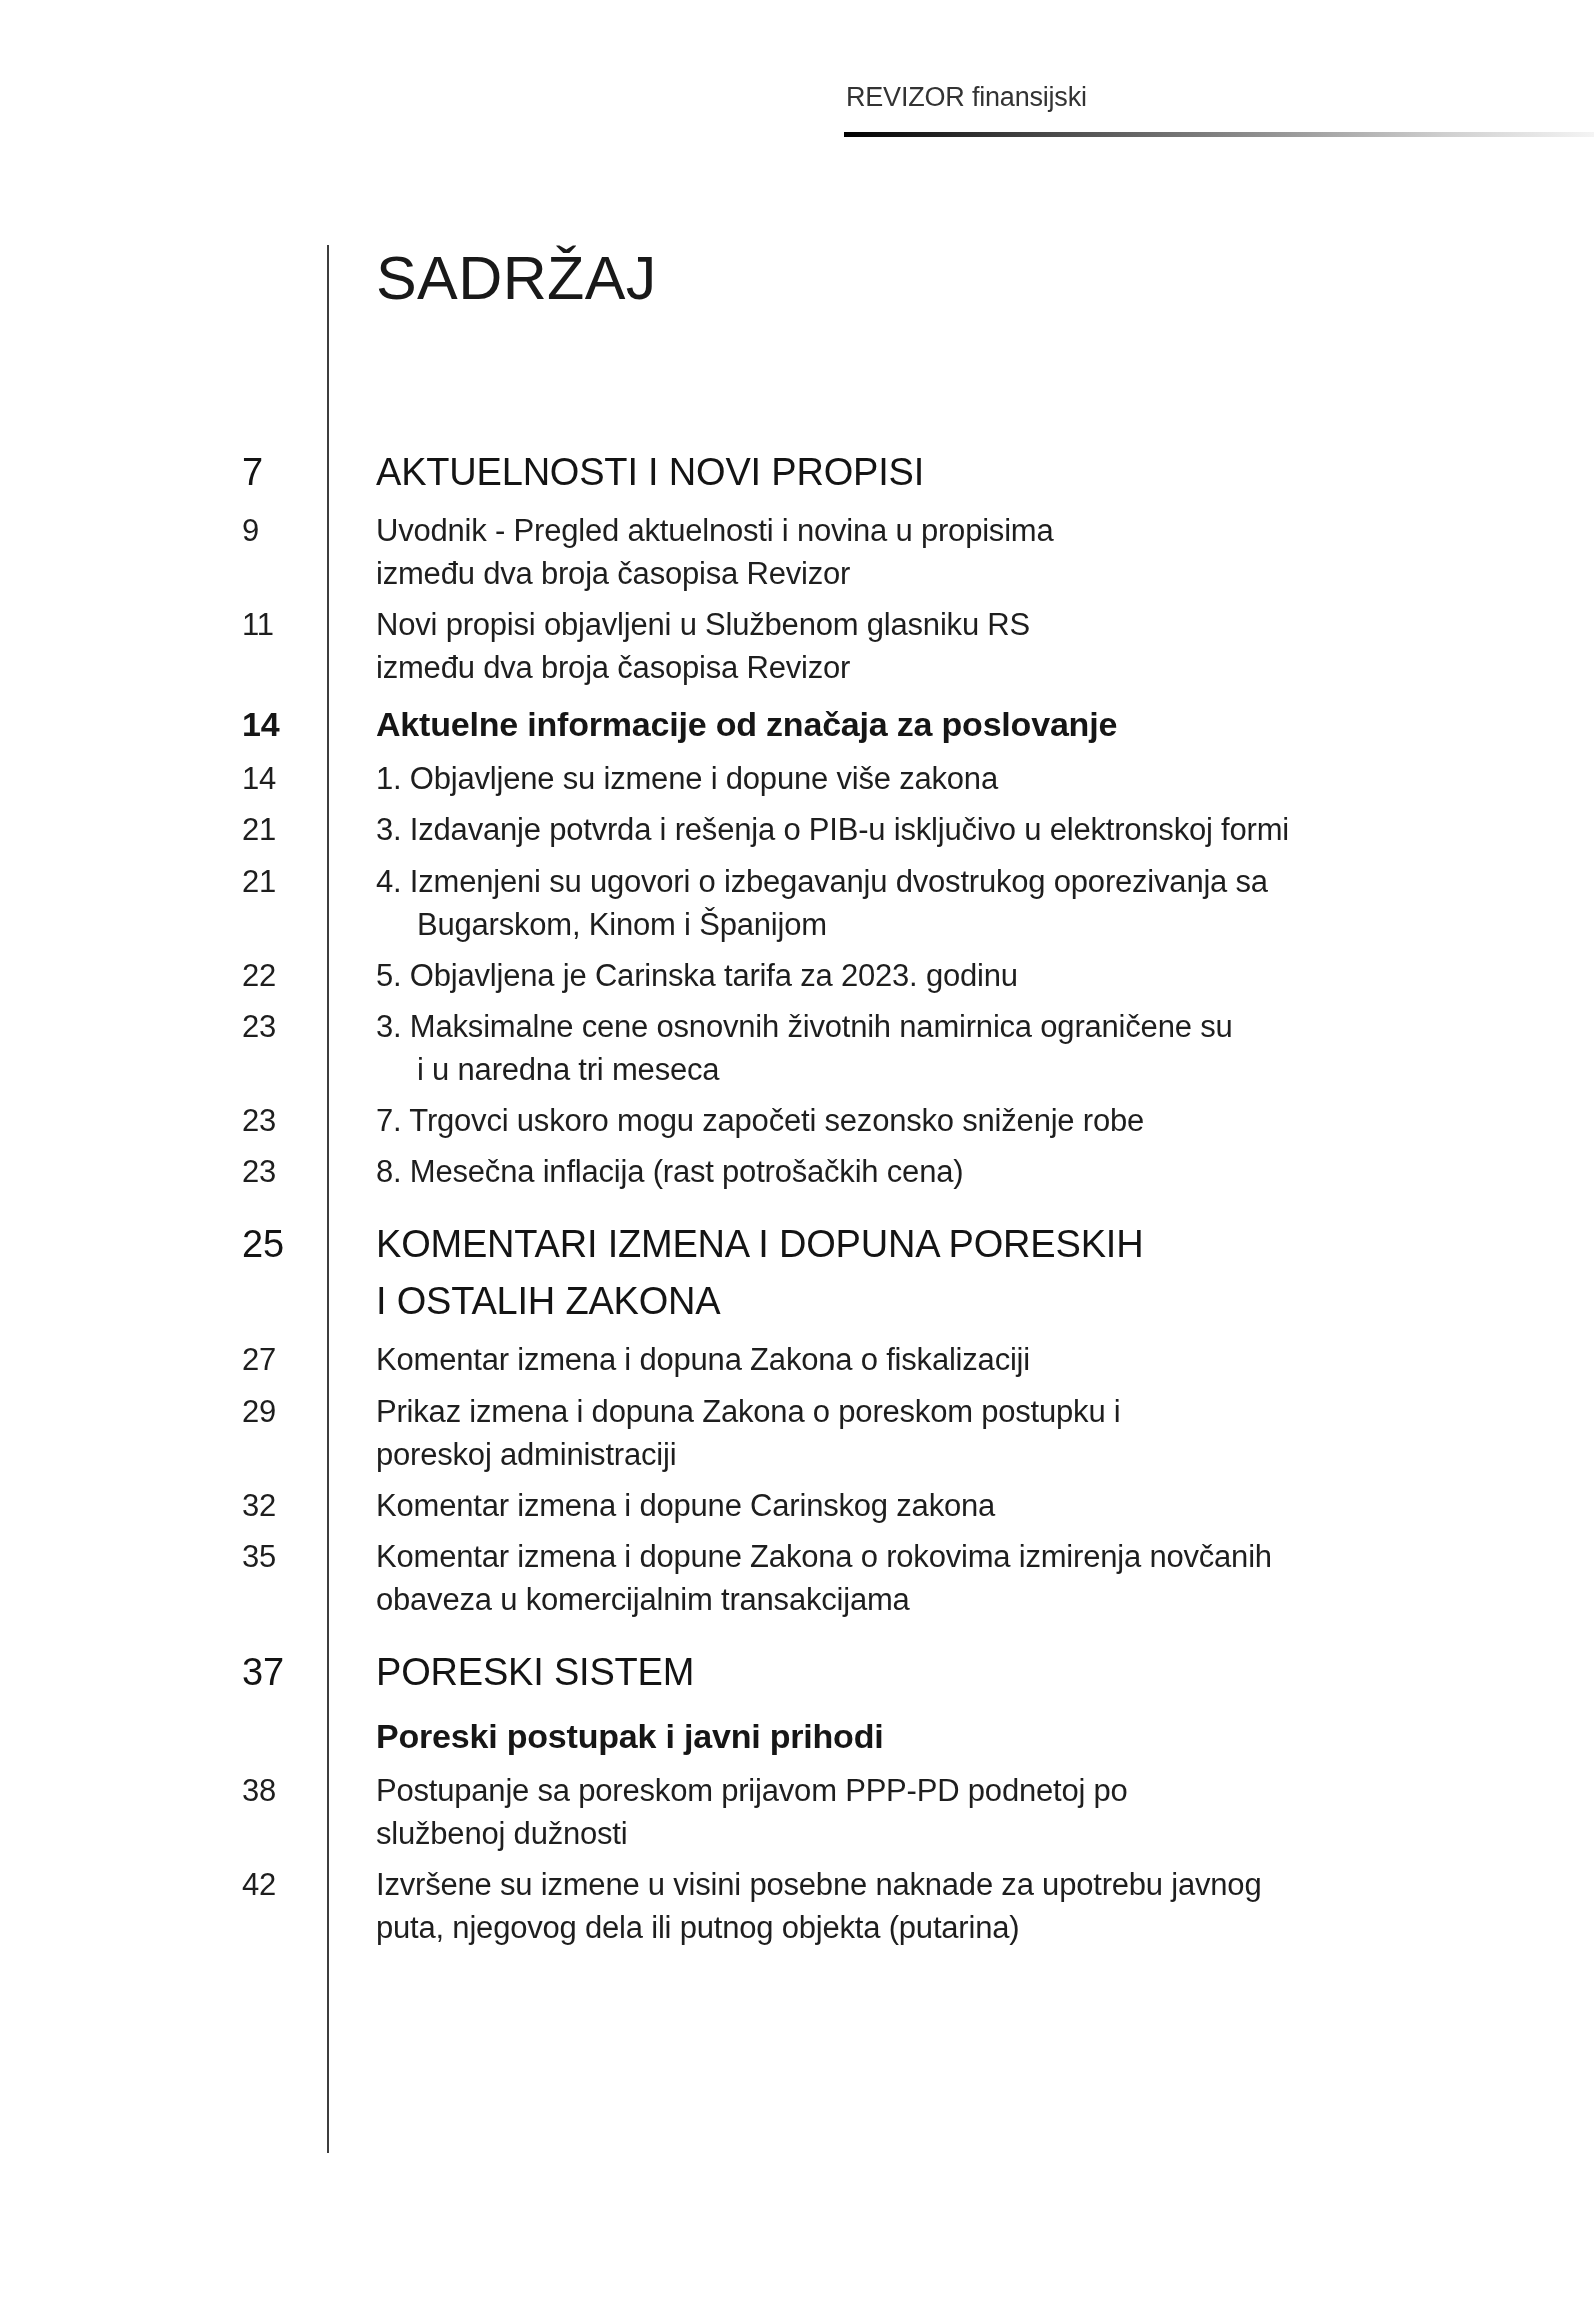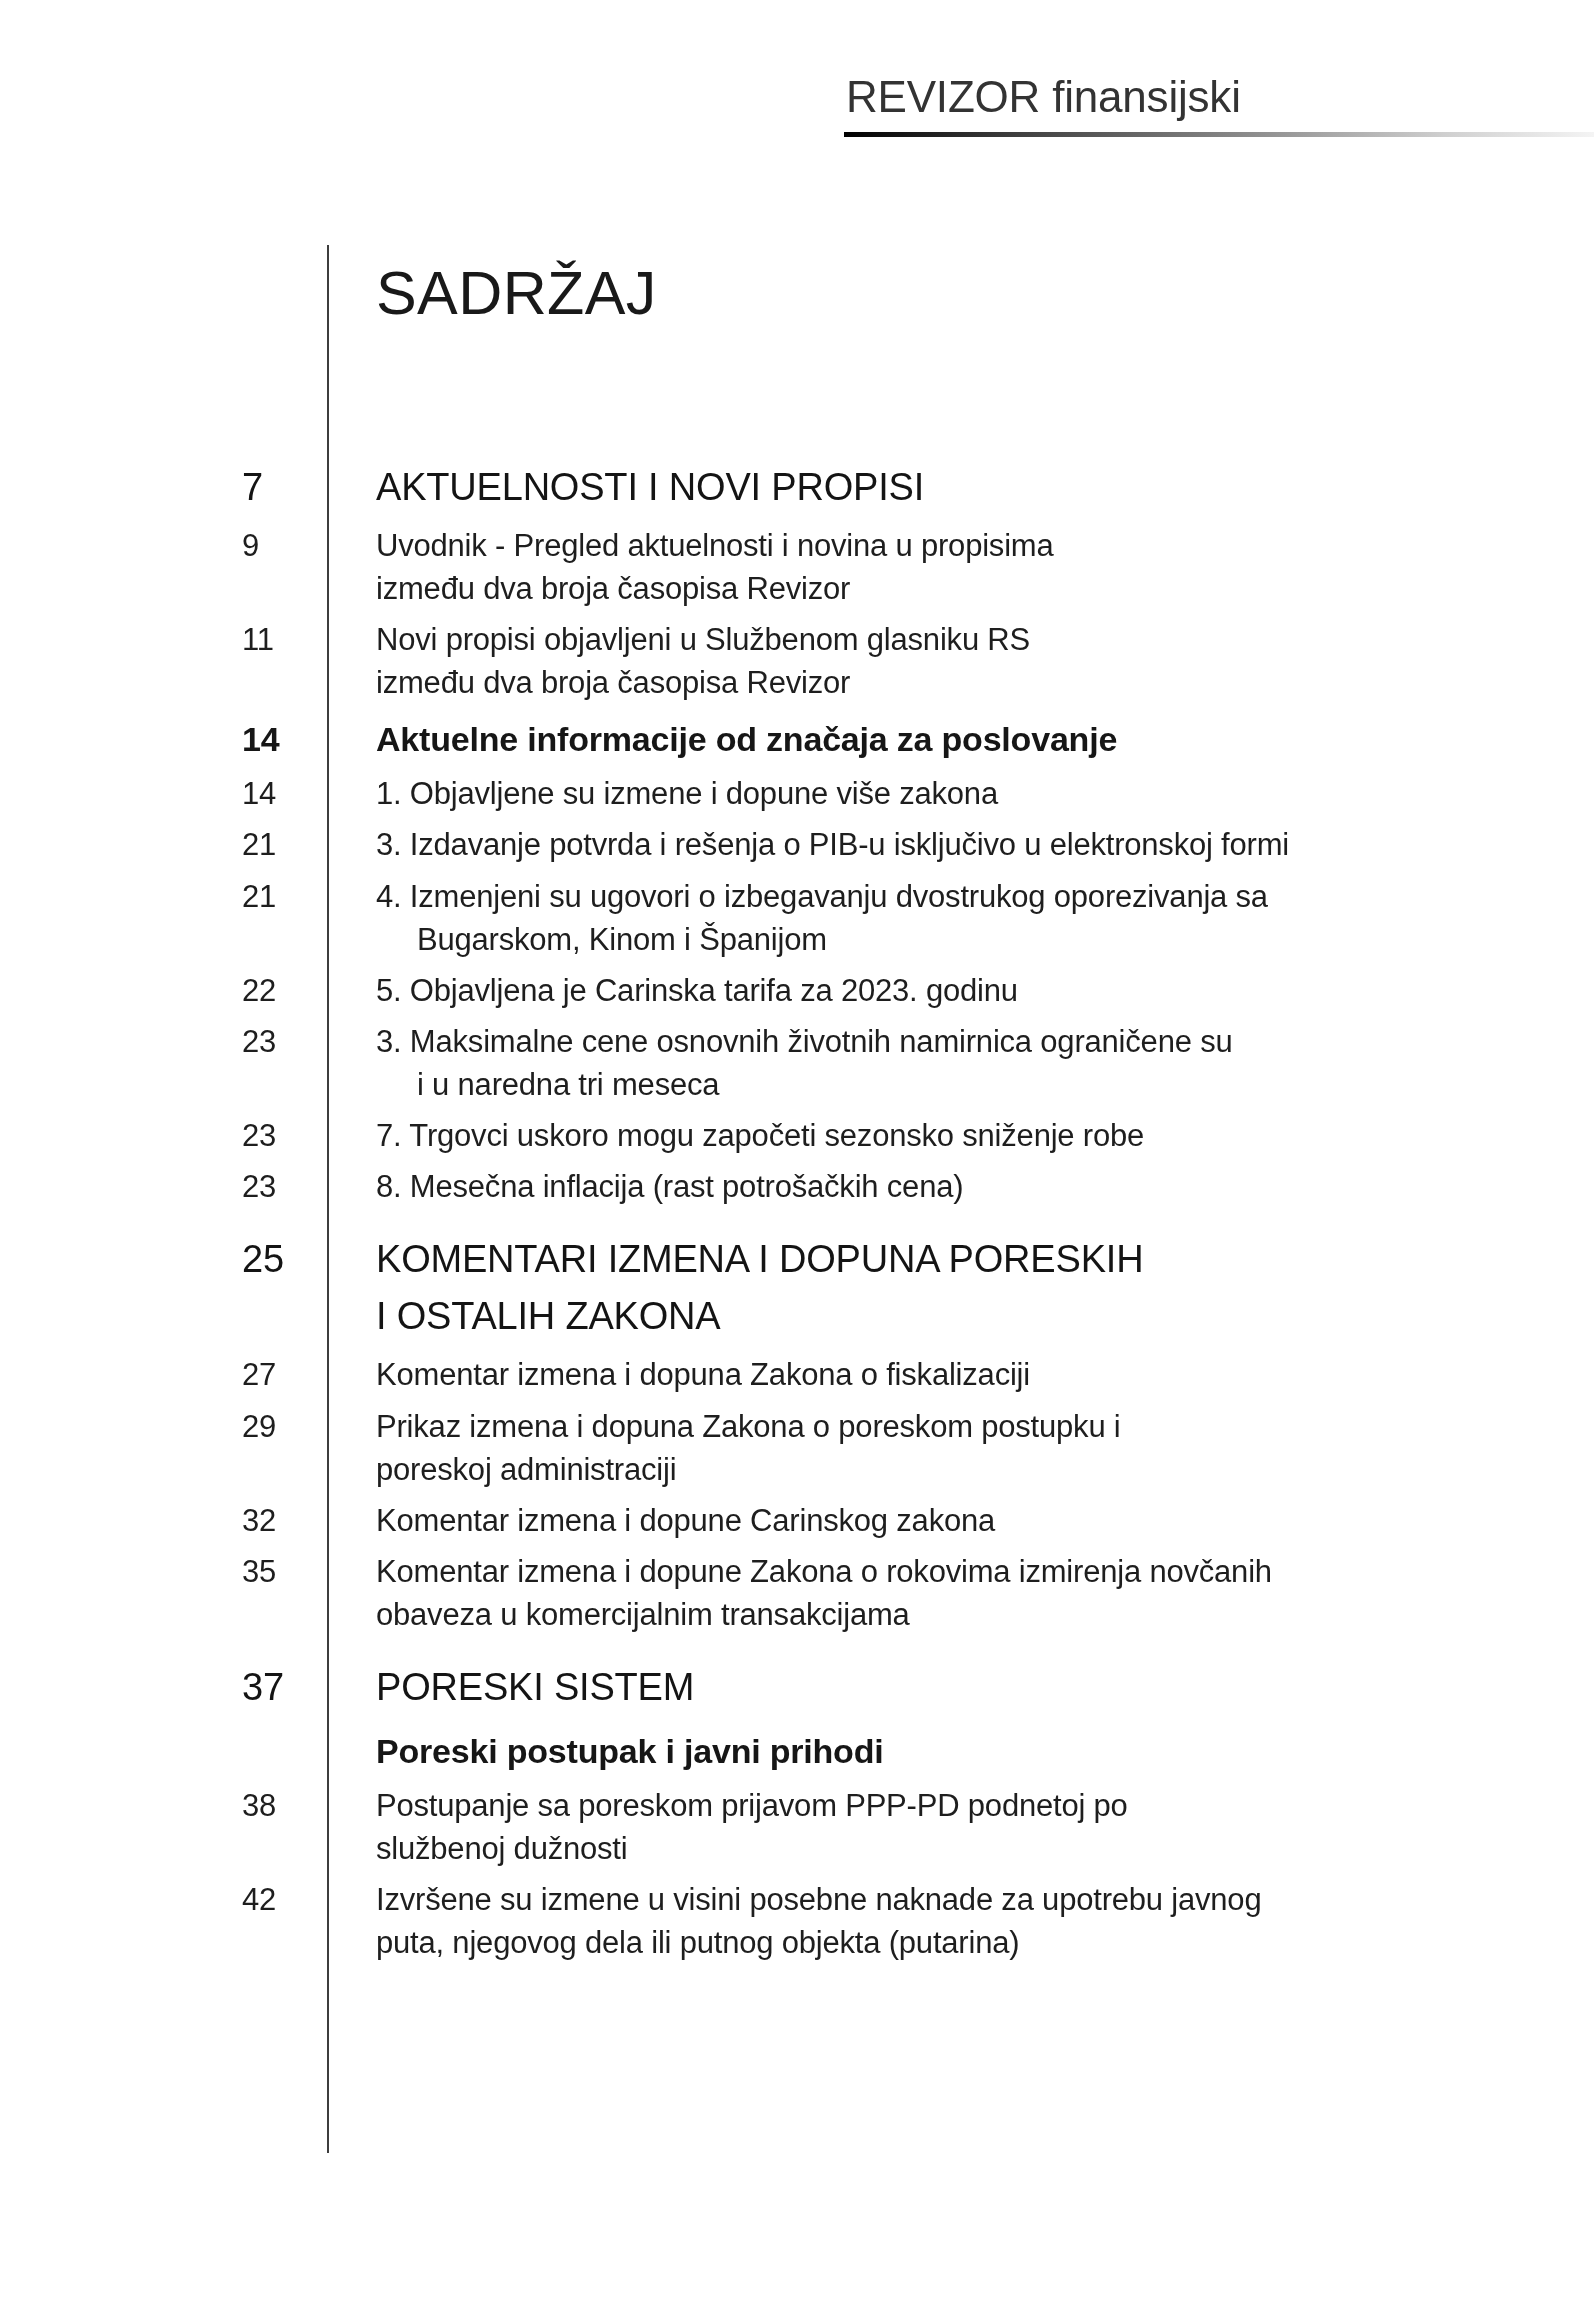--- a/index.html
+++ b/index.html
@@ -12,21 +12,21 @@
     position: relative;
     width: 1594px; height: 2319px;
     background: #ffffff;
     overflow: hidden;
   }
 
   
   .journal-title {
     position: absolute;
     left: 846px; top: 79px;
-    font-size: 44px; line-height: 36px;
+    font-size: 27px; line-height: 36px;
     font-weight: 400;
     color: #333333;
     letter-spacing: -0.2px;
     white-space: nowrap;
   }
   .header-rule {
     position: absolute;
     left: 844px; right: 0; top: 132px;
     height: 4.9px;
     background: linear-gradient(90deg, #000000 0%, #3c3c3c 22%, #8e8e8e 55%, #cfcfcf 80%, #f4f4f4 100%);
@@ -36,21 +36,21 @@
   .vline {
     position: absolute;
     left: 327px; top: 245px;
     width: 1.6px; height: 1908px;
     background: #3d3d3d;
   }
 
   
   .toc {
     position: absolute;
-    left: 0; top: 261px; width: 1594px;
+    left: 0; top: 246px; width: 1594px;
     display: flex; flex-direction: column;
   }
   .doc-title {
     margin: 0 0 110px 376px;
     font-size: 61px; line-height: 65px;
     font-weight: 400;
     color: #191919;
     letter-spacing: 0.4px;
   }
   .row {

